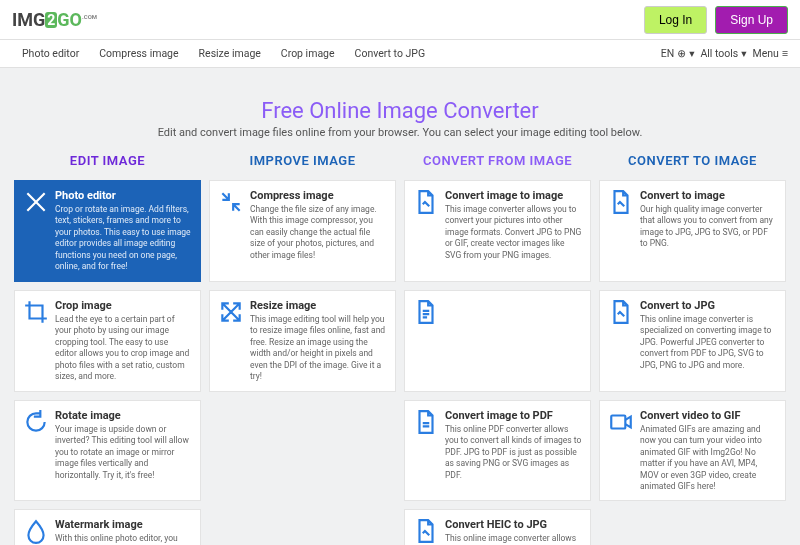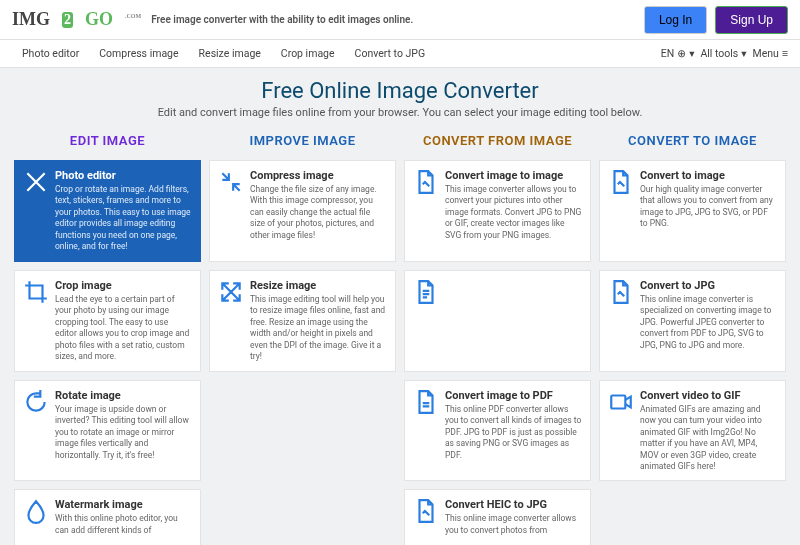--- a/index.html
+++ b/index.html
@@ -1,38 +1,38 @@
 <!DOCTYPE html>
 <html><head>
 <meta charset="utf-8">
 <style>
 * { margin: 0; padding: 0; box-sizing: border-box; }
 body { font-family: -apple-system, BlinkMacSystemFont, "Segoe UI", Roboto, Arial, sans-serif; background: #f0f1f2; color: #333; width: 800px; height: 545px; overflow: hidden; }
 .header { background: #fff; border-bottom: 1px solid #e0e0e0; display: flex; align-items: center; padding: 4px 12px; height: 40px; }
-.logo { display: flex; align-items: center; gap: 12px; font-weight: 700; font-size: 18px; color: #444; font-family: Liberation Serif, serif; }
+.logo { display: flex; align-items: center; gap: 0; font-weight: 700; font-size: 18px; color: #444; }
 .logo .two { background: #5cb85c; color: #fff; border-radius: 3px; padding: 0 2px; font-size: 14px; }
 .logo .go { color: #5cb85c; }
 .logo-dotcom { font-size: 6px; color: #888; align-self: flex-start; margin-top: 4px; }
 .tagline { margin-left: 10px; font-size: 9.5px; color: #555; line-height: 1.3; }
 .tagline .bold { font-weight: 600; font-size: 10px; }
 .header-right { margin-left: auto; display: flex; gap: 8px; }
-.btn { border: 1px solid #ccc; background: #3b82f6; border-radius: 3px; padding: 6px 14px; font-size: 12px; cursor: pointer; }
-.btn-signup { background: #4c1d95; color: #fff; border-color: #4cae4c; }
+.btn { border: 1px solid #ccc; background: #bef264; border-radius: 3px; padding: 6px 14px; font-size: 12px; cursor: pointer; }
+.btn-signup { background: #a21caf; color: #fff; border-color: #4cae4c; }
 .nav { background: #fff; border-bottom: 1px solid #e0e0e0; display: flex; align-items: center; padding: 0 12px; height: 28px; font-size: 10.5px; color: #444; }
 .nav-item { padding: 6px 10px; cursor: pointer; }
 .nav-right { margin-left: auto; display: flex; gap: 6px; align-items: center; }
 .nav-chip { display: flex; align-items: center; gap: 3px; cursor: pointer; }
 .main-title { text-align: center; padding: 10px 0 2px; }
-.main-title h1 { font-size: 22px; font-weight: 400; color: #0c4a6e; }
+.main-title h1 { font-size: 22px; font-weight: 400; color: #8b5cf6; margin-top: 20px; }
 .main-title p { font-size: 11px; color: #555; margin-top: 3px; }
 .grid { display: grid; grid-template-columns: repeat(4, 1fr); gap: 8px; padding: 8px 14px; }
 .col-header { text-align: center; font-size: 13px; font-weight: 600; letter-spacing: 0.5px; padding: 4px 0; }
 .col-edit { color: #6d28d9; }
 .col-improve { color: #1c63b7; }
-.col-from { color: #a16207; }
+.col-from { color: #8b5cf6; }
 .col-to { color: #1c63b7; }
 .card { background: #fff; border: 1px solid #e3e3e3; padding: 8px; display: flex; gap: 6px; min-height: 80px; }
 .card.active { background: #1c63b7; color: #fff; border-color: #1c63b7; }
 .card .icon { flex-shrink: 0; width: 26px; height: 26px; display: flex; align-items: flex-start; justify-content: center; }
 .card .text { flex: 1; }
 .card .title { font-size: 11px; font-weight: 700; margin-bottom: 2px; }
 .card .desc { font-size: 8.5px; line-height: 1.35; color: #666; }
 .card.active .desc { color: #dfeaf7; }
 svg { display: block; }
 .icon-blue { stroke: #2a7de1; fill: none; stroke-width: 2; }
@@ -43,21 +43,20 @@
 <body>
 
 <div class="header">
   <div class="logo">
     <span>IMG</span>
     <span class="two">2</span>
     <span class="go">GO</span>
     <span class="logo-dotcom">.COM</span>
   </div>
   <div class="tagline">
-    <div class="bold">Free image converter with the ability to edit images online.</div>
   </div>
   <div class="header-right">
     <button class="btn">Log In</button>
     <button class="btn btn-signup">Sign Up</button>
   </div>
 </div>
 
 <div class="nav">
   <div class="nav-item">Photo editor</div>
   <div class="nav-item">Compress image</div>

